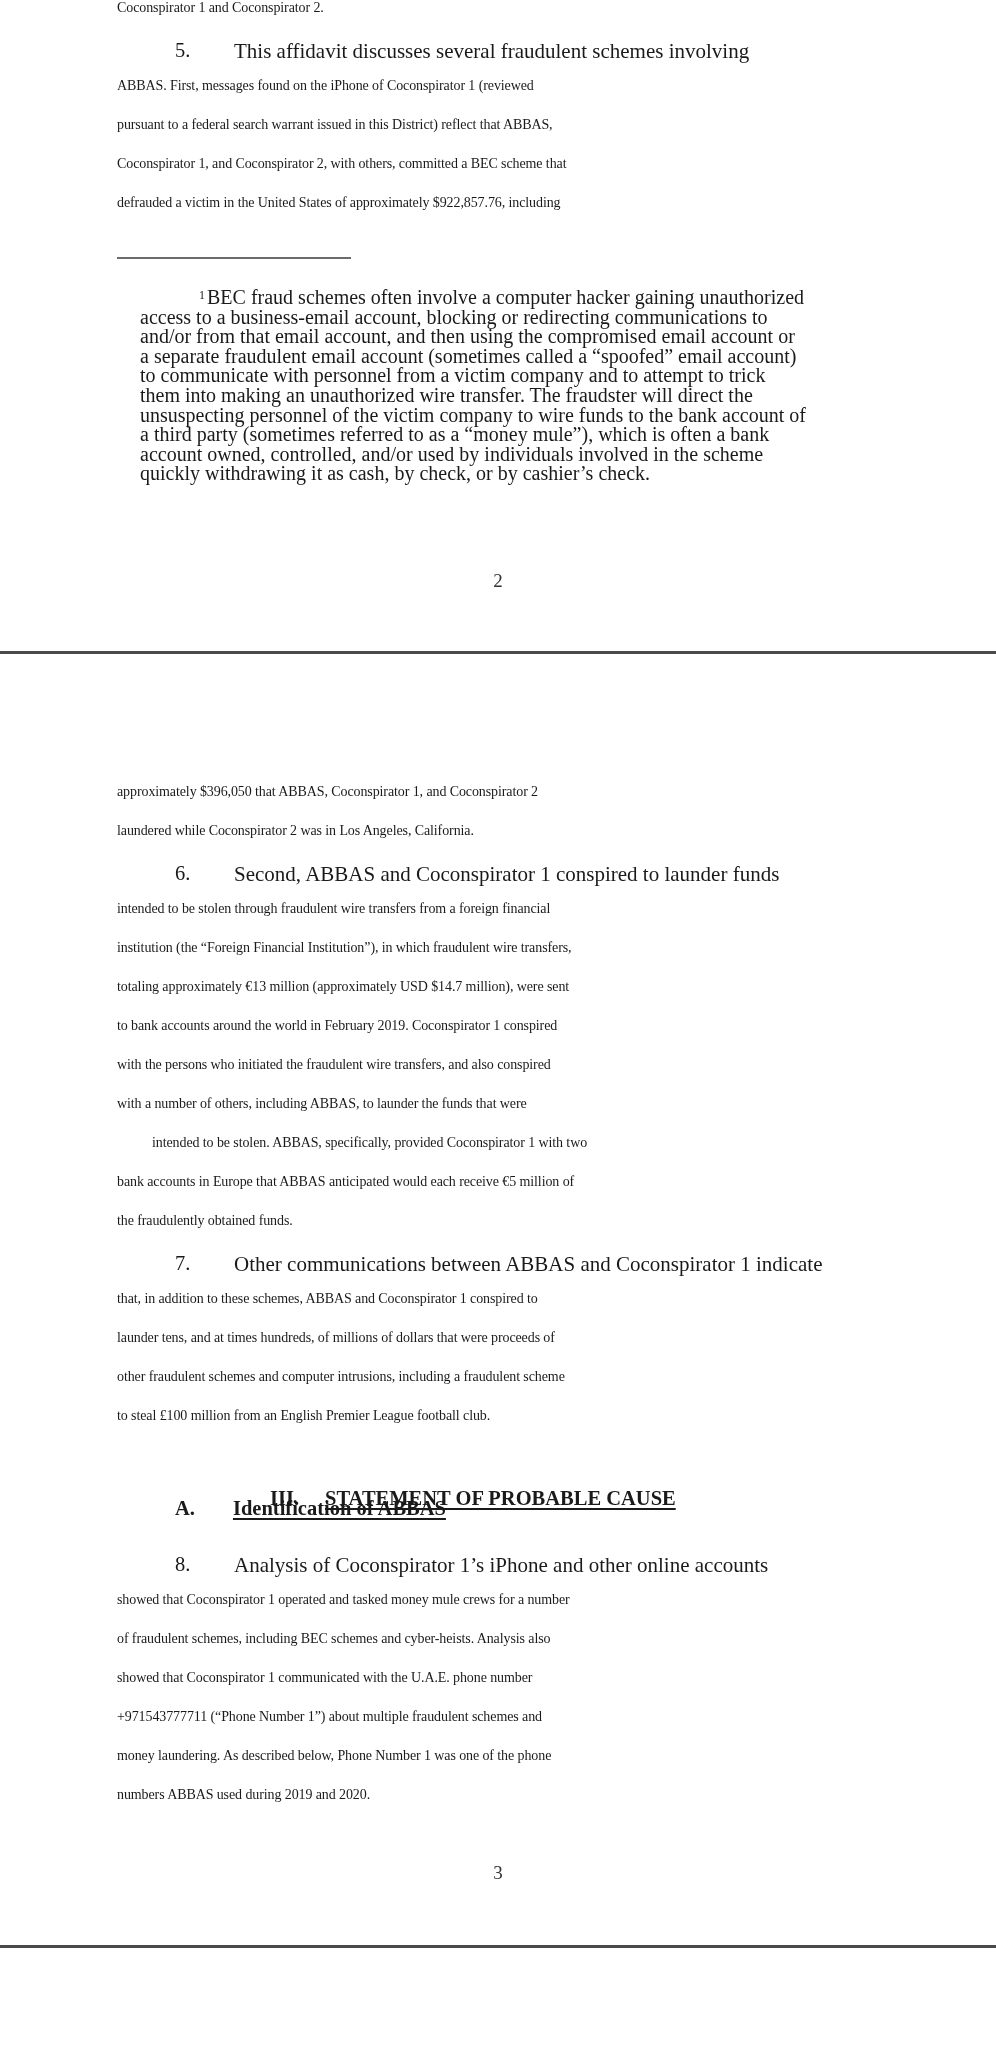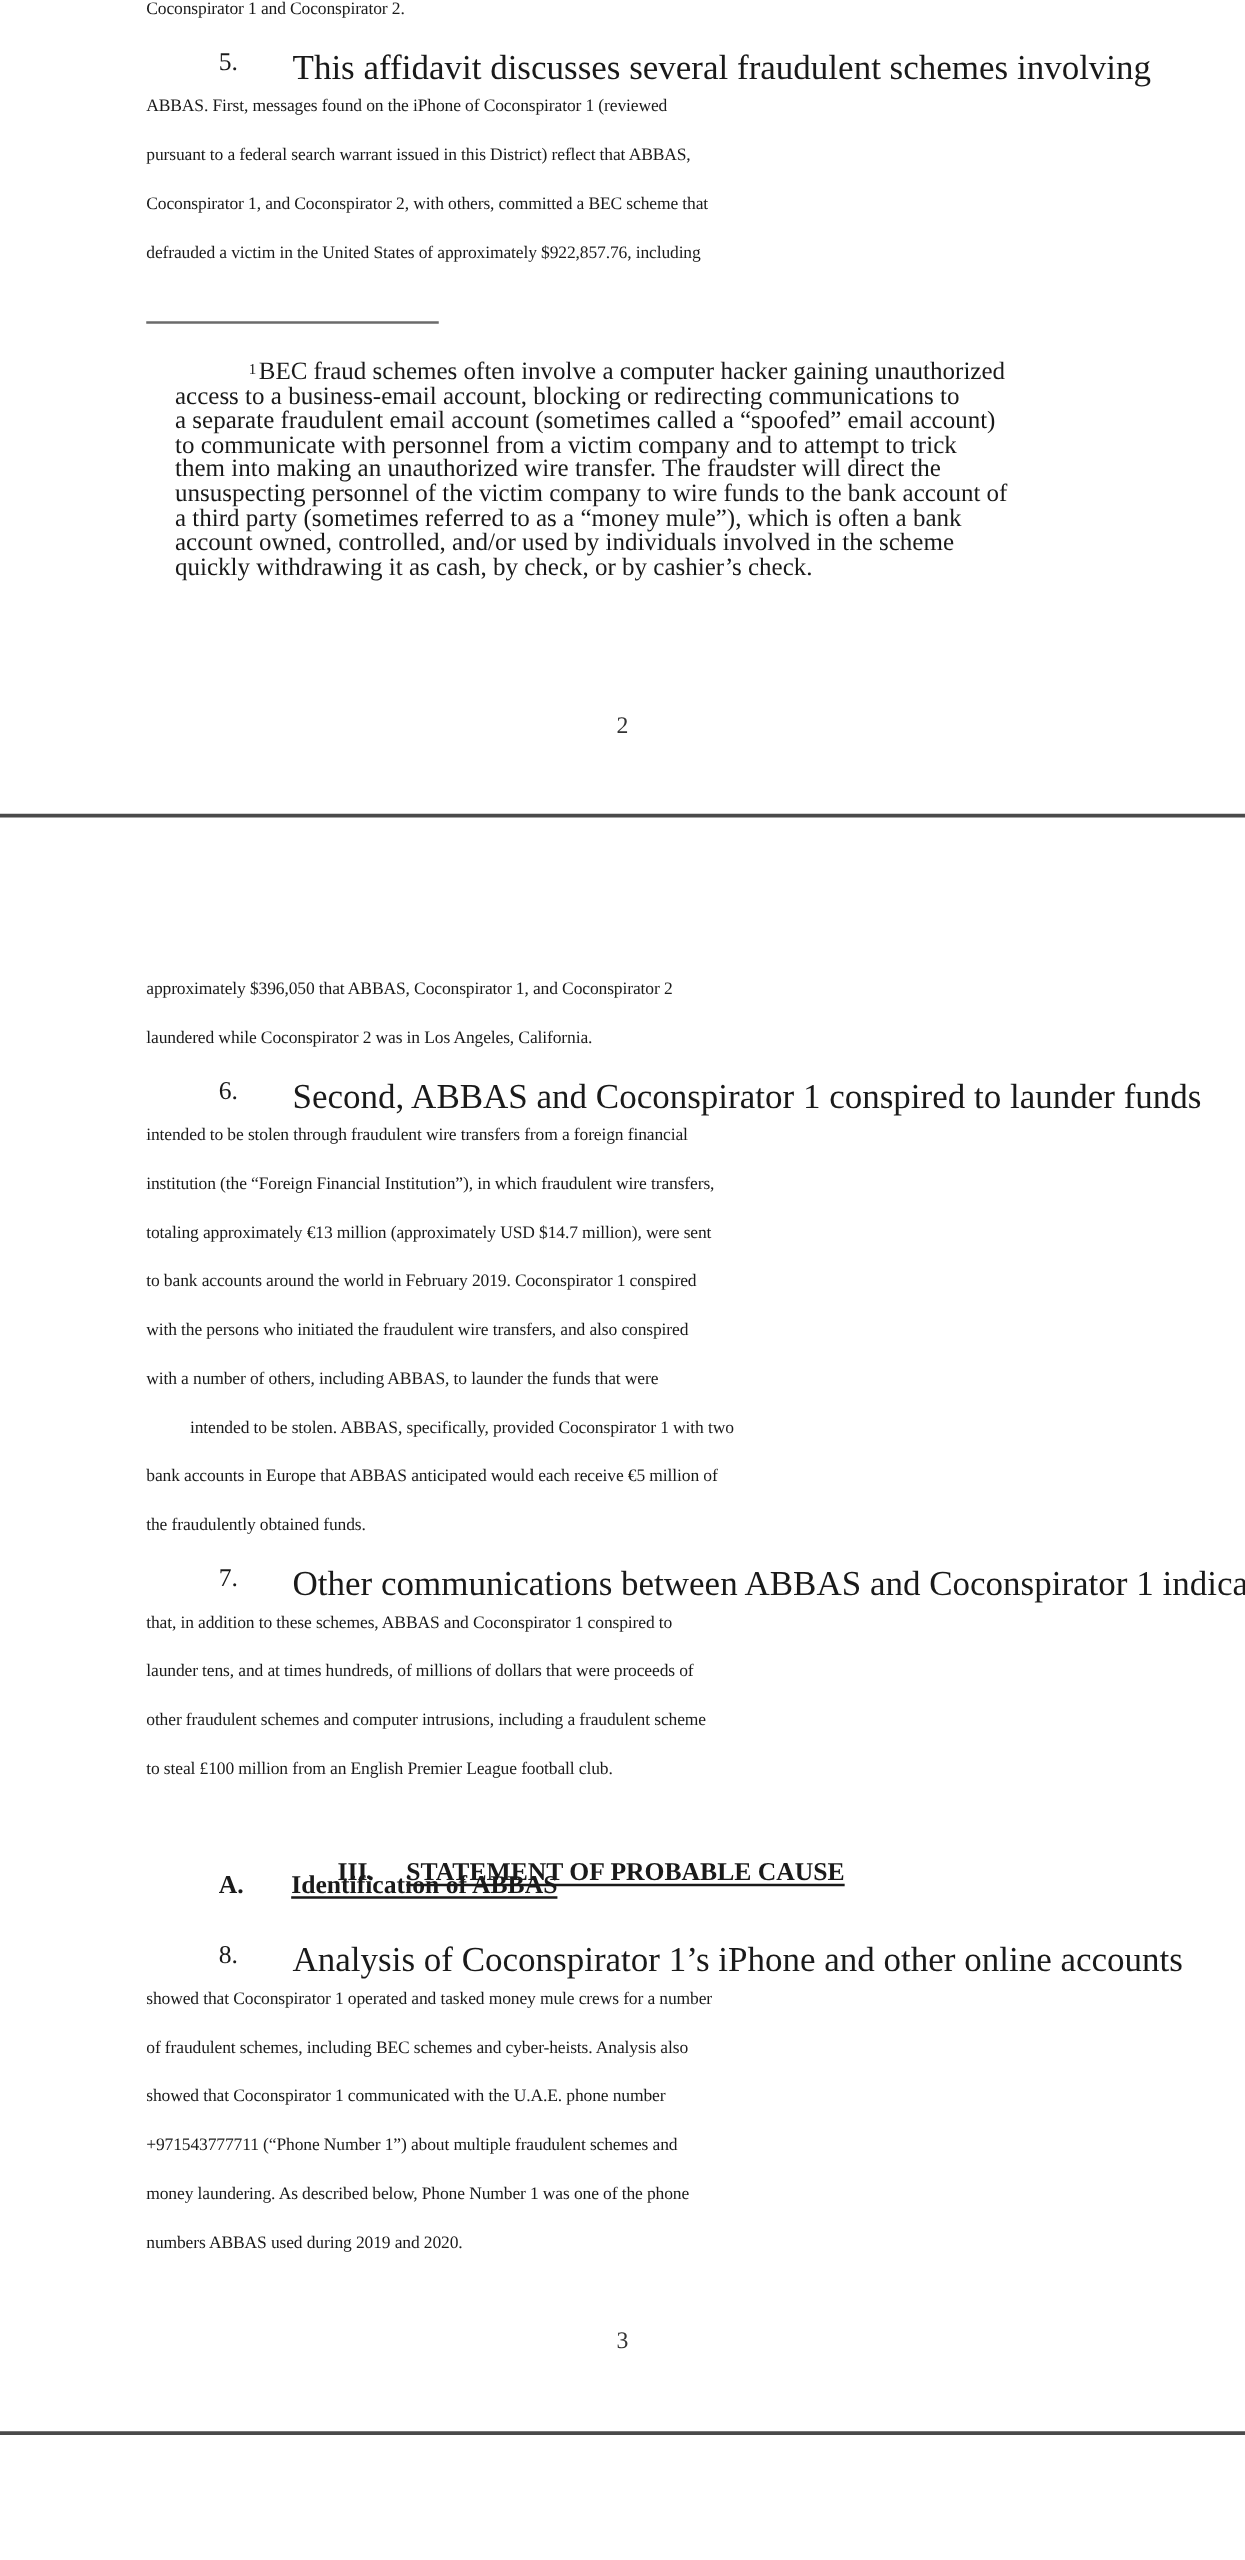--- a/index.html
+++ b/index.html
@@ -23,21 +23,21 @@
       letter-spacing: -0.1px;
     }
     .para-num {
       position: absolute;
       left: 175px;
       font-size: 20.5px;
     }
     .para-first {
       position: absolute;
       left: 234px;
-      font-size: 28px;
+      font-size: 21px;
       white-space: nowrap;
     }
     .fn-rule {
       position: absolute;
       left: 117px;
       top: 257px;
       width: 234px;
       height: 2px;
       background: #6b6b6b;
     }
@@ -102,20 +102,21 @@
   <div class="line" style="top:78px;">ABBAS.  First, messages found on the iPhone of Coconspirator 1 (reviewed</div>
   <div class="line" style="top:117px;">pursuant to a federal search warrant issued in this District) reflect that ABBAS,</div>
   <div class="line" style="top:156px;">Coconspirator 1, and Coconspirator 2, with others, committed a BEC scheme that</div>
   <div class="line" style="top:195px;">defrauded a victim in the United States of approximately $922,857.76, including</div>
 
   <div class="fn-rule"></div>
 
   <div class="fn-block">
     <span class="fn-line fn-first"><sup class="fn-sup">1</sup><span>BEC fraud schemes often involve a computer hacker gaining unauthorized</span></span>
     <span class="fn-line">access to a business-email account, blocking or redirecting communications to</span>
+    <span class="fn-line">and/or from that email account, and then using the compromised email account or</span>
     <span class="fn-line">a separate fraudulent email account (sometimes called a “spoofed” email account)</span>
     <span class="fn-line">to communicate with personnel from a victim company and to attempt to trick</span>
     <span class="fn-line">them into making an unauthorized wire transfer.  The fraudster will direct the</span>
     <span class="fn-line">unsuspecting personnel of the victim company to wire funds to the bank account of</span>
     <span class="fn-line">a third party (sometimes referred to as a “money mule”), which is often a bank</span>
     <span class="fn-line">account owned, controlled, and/or used by individuals involved in the scheme</span>
     <span class="fn-line">quickly withdrawing it as cash, by check, or by cashier’s check.</span>
   </div>
 
   <div class="page-num" style="top:570px;">2</div>

